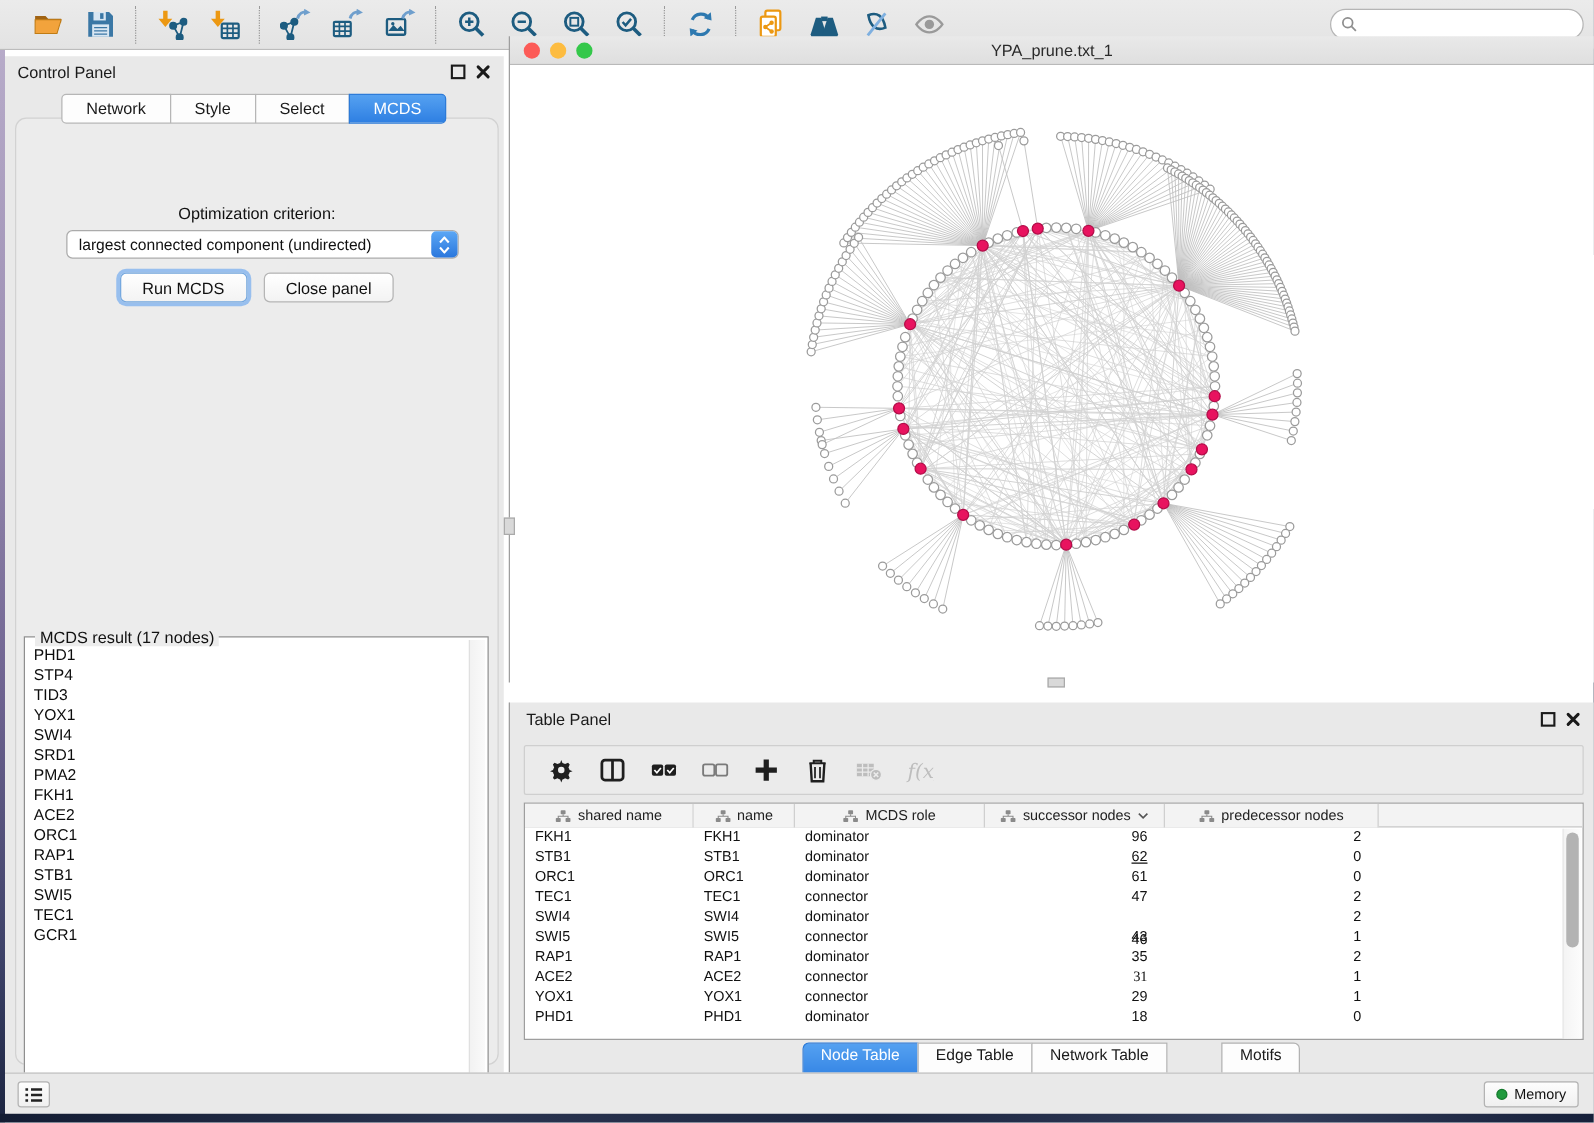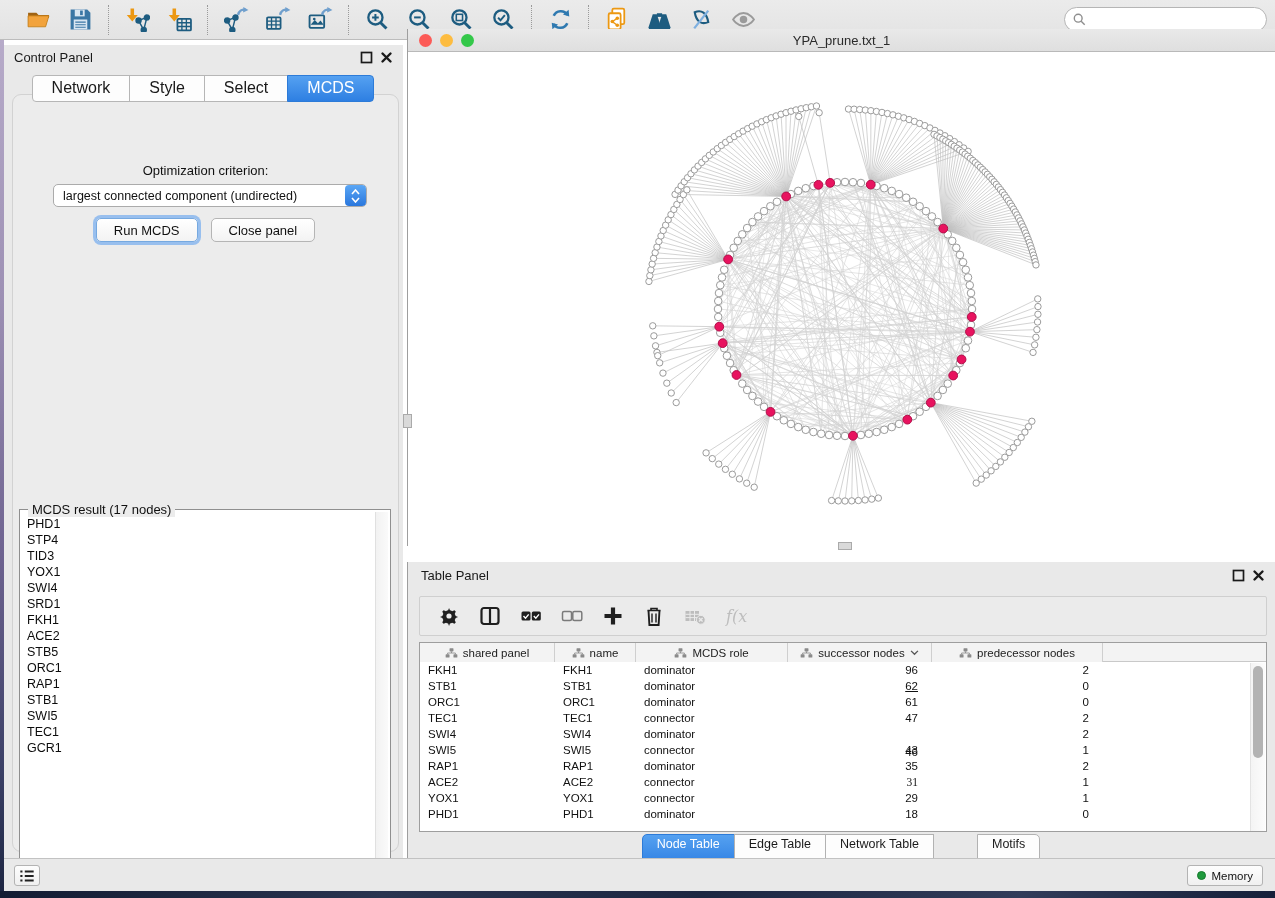--- a/index.html
+++ b/index.html
@@ -28,21 +28,21 @@
 
   
   .control-panel { position:absolute; left:4px; top:45px; width:399px; height:813px; background:#e9e9e9; }
   .cp-titlerow { position:absolute; left:0; top:0; width:100%; height:24px; }
   .panel-title { position:absolute; left:10px; top:5px; font-size:13px; color:#1a1a1a; }
   .win-mini { position:absolute; top:6px; width:13px; height:13px; cursor:default; }
   .win-mini svg { width:13px; height:13px; display:block; }
   .cp-inner { position:absolute; left:8px; top:49px; width:387px; height:758px;
     background:#ececec; border:1px solid #d2d2d2; border-radius:9px; }
   .cp-tabs { position:absolute; left:0; top:30px; width:100%; display:flex; justify-content:center; z-index:5; }
-  .cp-tab { border:1px solid #b6b6b6; background:#fdfdfd; color:#1a1a1a; font-size:16px;
+  .cp-tab { border:1px solid #b6b6b6; background:#fdfdfd; color:#1a1a1a; font-size:13px;
     padding:3px 19px 4px; margin-left:-1px; position:relative; }
   .cp-tab:first-child { border-radius:4px 0 0 4px; }
   .cp-tab:last-child { border-radius:0 4px 4px 0; }
   .cp-tab.active { background:linear-gradient(#55a1f1,#2e7fe2); border-color:#2d7bd8; color:#fff; }
   .opt-label { position:absolute; left:0; top:68px; width:100%; text-align:center; font-size:13px; color:#111; }
   .criterion-select { position:absolute; left:40px; top:89px; width:314px; height:23px; background:#fff;
     border:1px solid #ababab; border-radius:5px; display:flex; align-items:center; font-size:12.5px; color:#111; }
   .criterion-select .val { flex:1; padding-left:9px; white-space:nowrap; overflow:hidden; }
   .criterion-select .caret { width:21px; height:21px; border-radius:4px;
     background:linear-gradient(#5ba7f5,#2a77dd); margin-right:0px; display:flex; flex-direction:column;
@@ -320,23 +320,23 @@
       </div>
       <div class="result-box">
         <div class="result-legend">MCDS result (17 nodes)</div>
         <div class="result-list" id="result-list">
             <div>PHD1</div>
             <div>STP4</div>
             <div>TID3</div>
             <div>YOX1</div>
             <div>SWI4</div>
             <div>SRD1</div>
+            <div>PMA2</div>
             <div>FKH1</div>
             <div>ACE2</div>
-            <div>STB5</div>
             <div>ORC1</div>
             <div>RAP1</div>
             <div>STB1</div>
             <div>SWI5</div>
             <div>TEC1</div>
             <div>GCR1</div>
           </div>
         <div class="result-scroll"></div>
       </div>
     </div>
@@ -1219,21 +1219,21 @@
       <div class="tbl-header" id="tbl-header">
           <div class="th" style="width: 135px;">
             <svg class="tree" viewBox="0 0 20 18">
               <g fill="#8a8a8a">
                 <rect x="7" y="1.5" width="6" height="5" rx="1"></rect>
                 <rect x="1" y="11" width="6" height="5" rx="1"></rect>
                 <rect x="13" y="11" width="6" height="5" rx="1"></rect>
               </g>
               <path d="M10 6.5v2.5M4 11V9h12v2" stroke="#8a8a8a" stroke-width="1.3" fill="none"></path>
             </svg>
-            <span>shared panel</span>
+            <span>shared name</span>
           </div>
           <div class="th" style="width: 81px;">
             <svg class="tree" viewBox="0 0 20 18">
               <g fill="#8a8a8a">
                 <rect x="7" y="1.5" width="6" height="5" rx="1"></rect>
                 <rect x="1" y="11" width="6" height="5" rx="1"></rect>
                 <rect x="13" y="11" width="6" height="5" rx="1"></rect>
               </g>
               <path d="M10 6.5v2.5M4 11V9h12v2" stroke="#8a8a8a" stroke-width="1.3" fill="none"></path>
             </svg>

